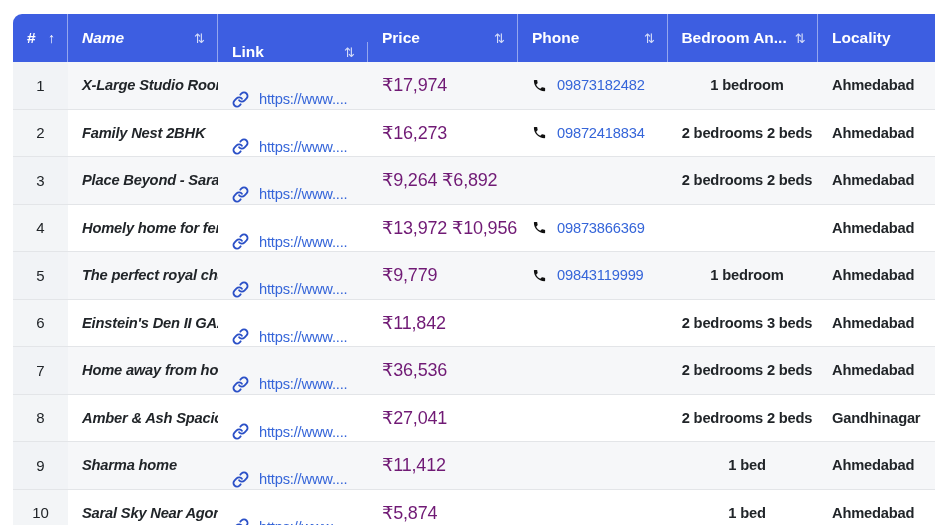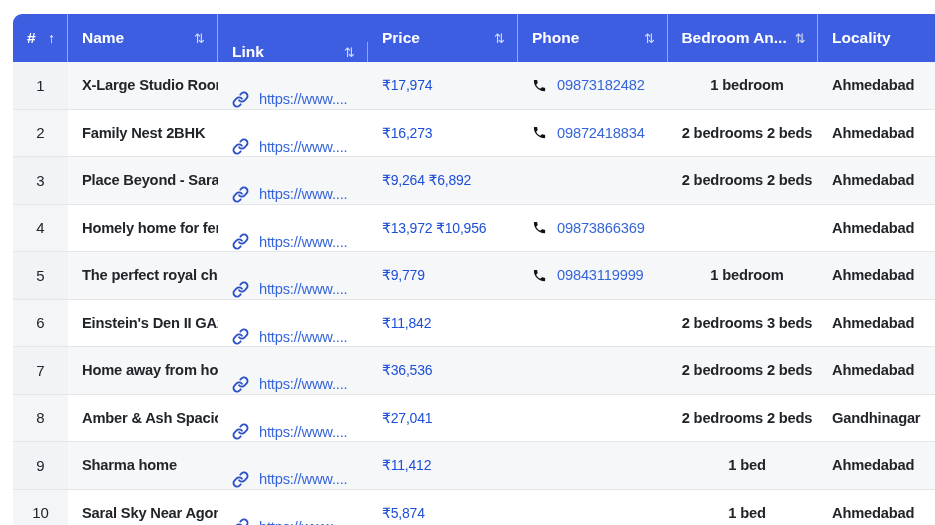--- a/index.html
+++ b/index.html
@@ -29,28 +29,28 @@
   .sort-icon.asc{font-size:14px;color:#fff;}
   
   .tr{display:flex;height:47.5px;background:#fff;border-bottom:1px solid var(--border);}
   .tr.striped{background:var(--stripe);}
   .td{flex:none;display:flex;align-items:center;padding:0 6px 0 14px;
     font-size:14.7px;white-space:nowrap;overflow:hidden;}
   .td.c-index{justify-content:center;padding:0;background:var(--index-bg);
     font-size:15px;}
   .tr.striped .td.c-index{background:#f1f3f6;}
   .td.c-name,.td.c-bedroom,.td.c-locality{font-weight:700;letter-spacing:-0.2px;}
-  .td.c-price{font-size:14px;color:#1d4ed8;letter-spacing:-0.2px;}
+  .td.c-price{font-size:18px;color:#701a75;letter-spacing:-0.2px;}
   .td.c-link a,.td.c-phone a{color:var(--link-blue);text-decoration:none;
     font-weight:400;letter-spacing:-0.2px;}
   .cell-icon{display:inline-flex;align-items:center;justify-content:center;
     margin-right:10px;flex:none;}
   
   .c-index{width:55px;}
-  .c-name{width:150px;}
+  .c-name{width:150px;font-style:italic;}
   .c-link{width:150px;margin-top:28px;}
   .c-price{width:150px;text-align:right;}
   .c-phone{width:150px;}
   .c-bedroom{width:150px;justify-content:center;}
   .c-locality{width:150px;}
 </style>
 </head>
 <body>
 
 <div class="viewport">

